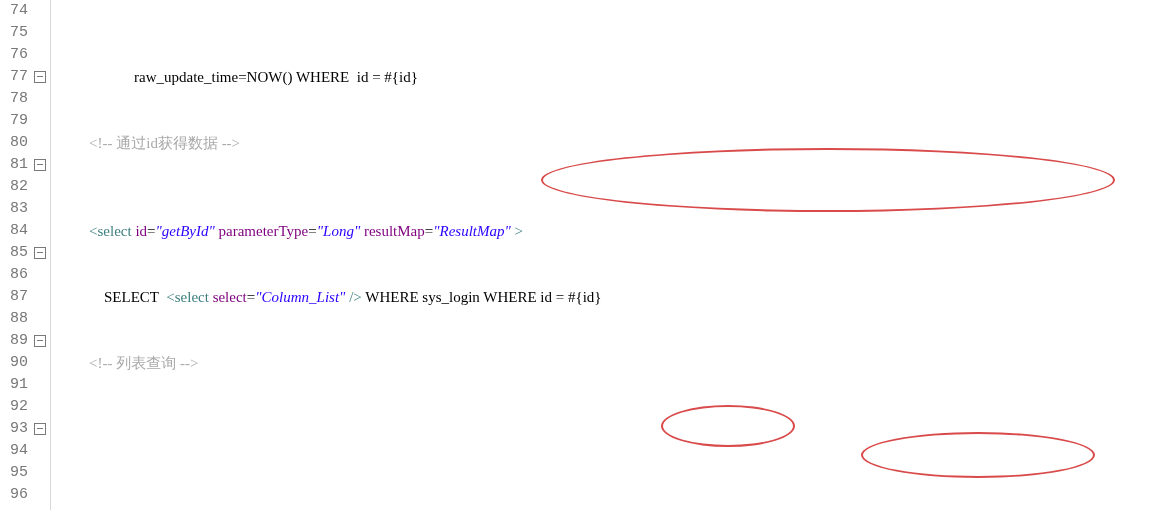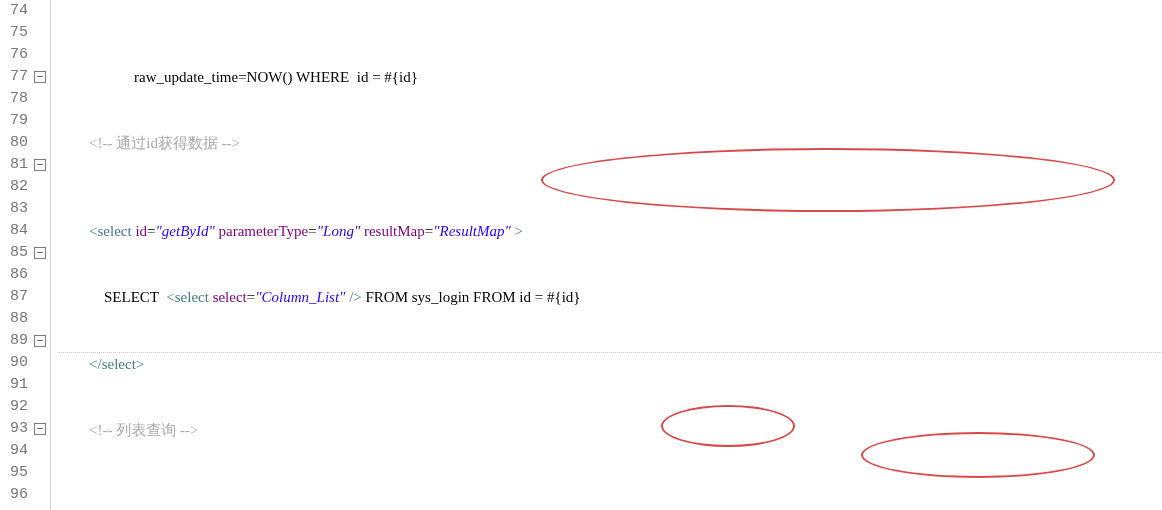--- a/index.html
+++ b/index.html
@@ -22,22 +22,21 @@
 <body>
 
 <div class="editor">
   <div class="gutter" id="gutter"><div class="ln">74<span style="display: inline-block; width: 18px;"></span></div><div class="ln">75<span style="display: inline-block; width: 18px;"></span></div><div class="ln">76<span style="display: inline-block; width: 18px;"></span></div><div class="ln">77<span class="fold"></span></div><div class="ln">78<span style="display: inline-block; width: 18px;"></span></div><div class="ln">79<span style="display: inline-block; width: 18px;"></span></div><div class="ln">80<span style="display: inline-block; width: 18px;"></span></div><div class="ln">81<span class="fold"></span></div><div class="ln">82<span style="display: inline-block; width: 18px;"></span></div><div class="ln">83<span style="display: inline-block; width: 18px;"></span></div><div class="ln">84<span style="display: inline-block; width: 18px;"></span></div><div class="ln">85<span class="fold"></span></div><div class="ln">86<span style="display: inline-block; width: 18px;"></span></div><div class="ln">87<span style="display: inline-block; width: 18px;"></span></div><div class="ln">88<span style="display: inline-block; width: 18px;"></span></div><div class="ln">89<span class="fold"></span></div><div class="ln">90<span style="display: inline-block; width: 18px;"></span></div><div class="ln">91<span style="display: inline-block; width: 18px;"></span></div><div class="ln">92<span style="display: inline-block; width: 18px;"></span></div><div class="ln">93<span class="fold"></span></div><div class="ln">94<span style="display: inline-block; width: 18px;"></span></div><div class="ln">95<span style="display: inline-block; width: 18px;"></span></div><div class="ln">96<span style="display: inline-block; width: 18px;"></span></div></div>
   <div class="code" id="code">
 
     <div class="row"><span>                    </span><span class="kw">raw_update_time=NOW() WHERE  id = #{id}</span></div>
     <div class="row"><span>        </span><span class="cmt">&lt;!-- 通过id获得数据 --&gt;</span></div>
 
     <div class="row"><span>        </span><span class="tag">&lt;</span><span class="tag">select</span><span> </span><span class="attr">id</span><span>=</span><span class="str">"getById"</span><span> </span><span class="attr">parameterType</span><span>=</span><span class="str">"Long"</span><span> </span><span class="attr">resultMap</span><span>=</span><span class="str">"ResultMap"</span><span class="tag"> &gt;</span></div>
-    <div class="row"><span>            </span><span class="kw">SELECT  </span><span class="tag">&lt;</span><span class="tag">select</span><span> </span><span class="attr">select</span><span>=</span><span class="str">"Column_List"</span><span class="tag"> /&gt;</span><span class="kw"> FROM sys_login FROM id = #{id}</span></div>
-    <div class="row sep"><span>        </span><span class="tag"><span>&lt;/</span><span>select</span><span>&gt;</span></span></div>
+    <div class="row"><span>            </span><span class="kw">SELECT  </span><span class="tag">&lt;</span><span class="tag">select</span><span> </span><span class="attr">select</span><span>=</span><span class="str">"Column_List"</span><span class="tag"> /&gt;</span><span class="kw"> WHERE sys_login WHERE id = #{id}</span></div>
     <div class="row"><span>        </span><span class="cmt">&lt;!-- 列表查询 --&gt;</span></div>
 
     
     
     
     
 
     
     
     

